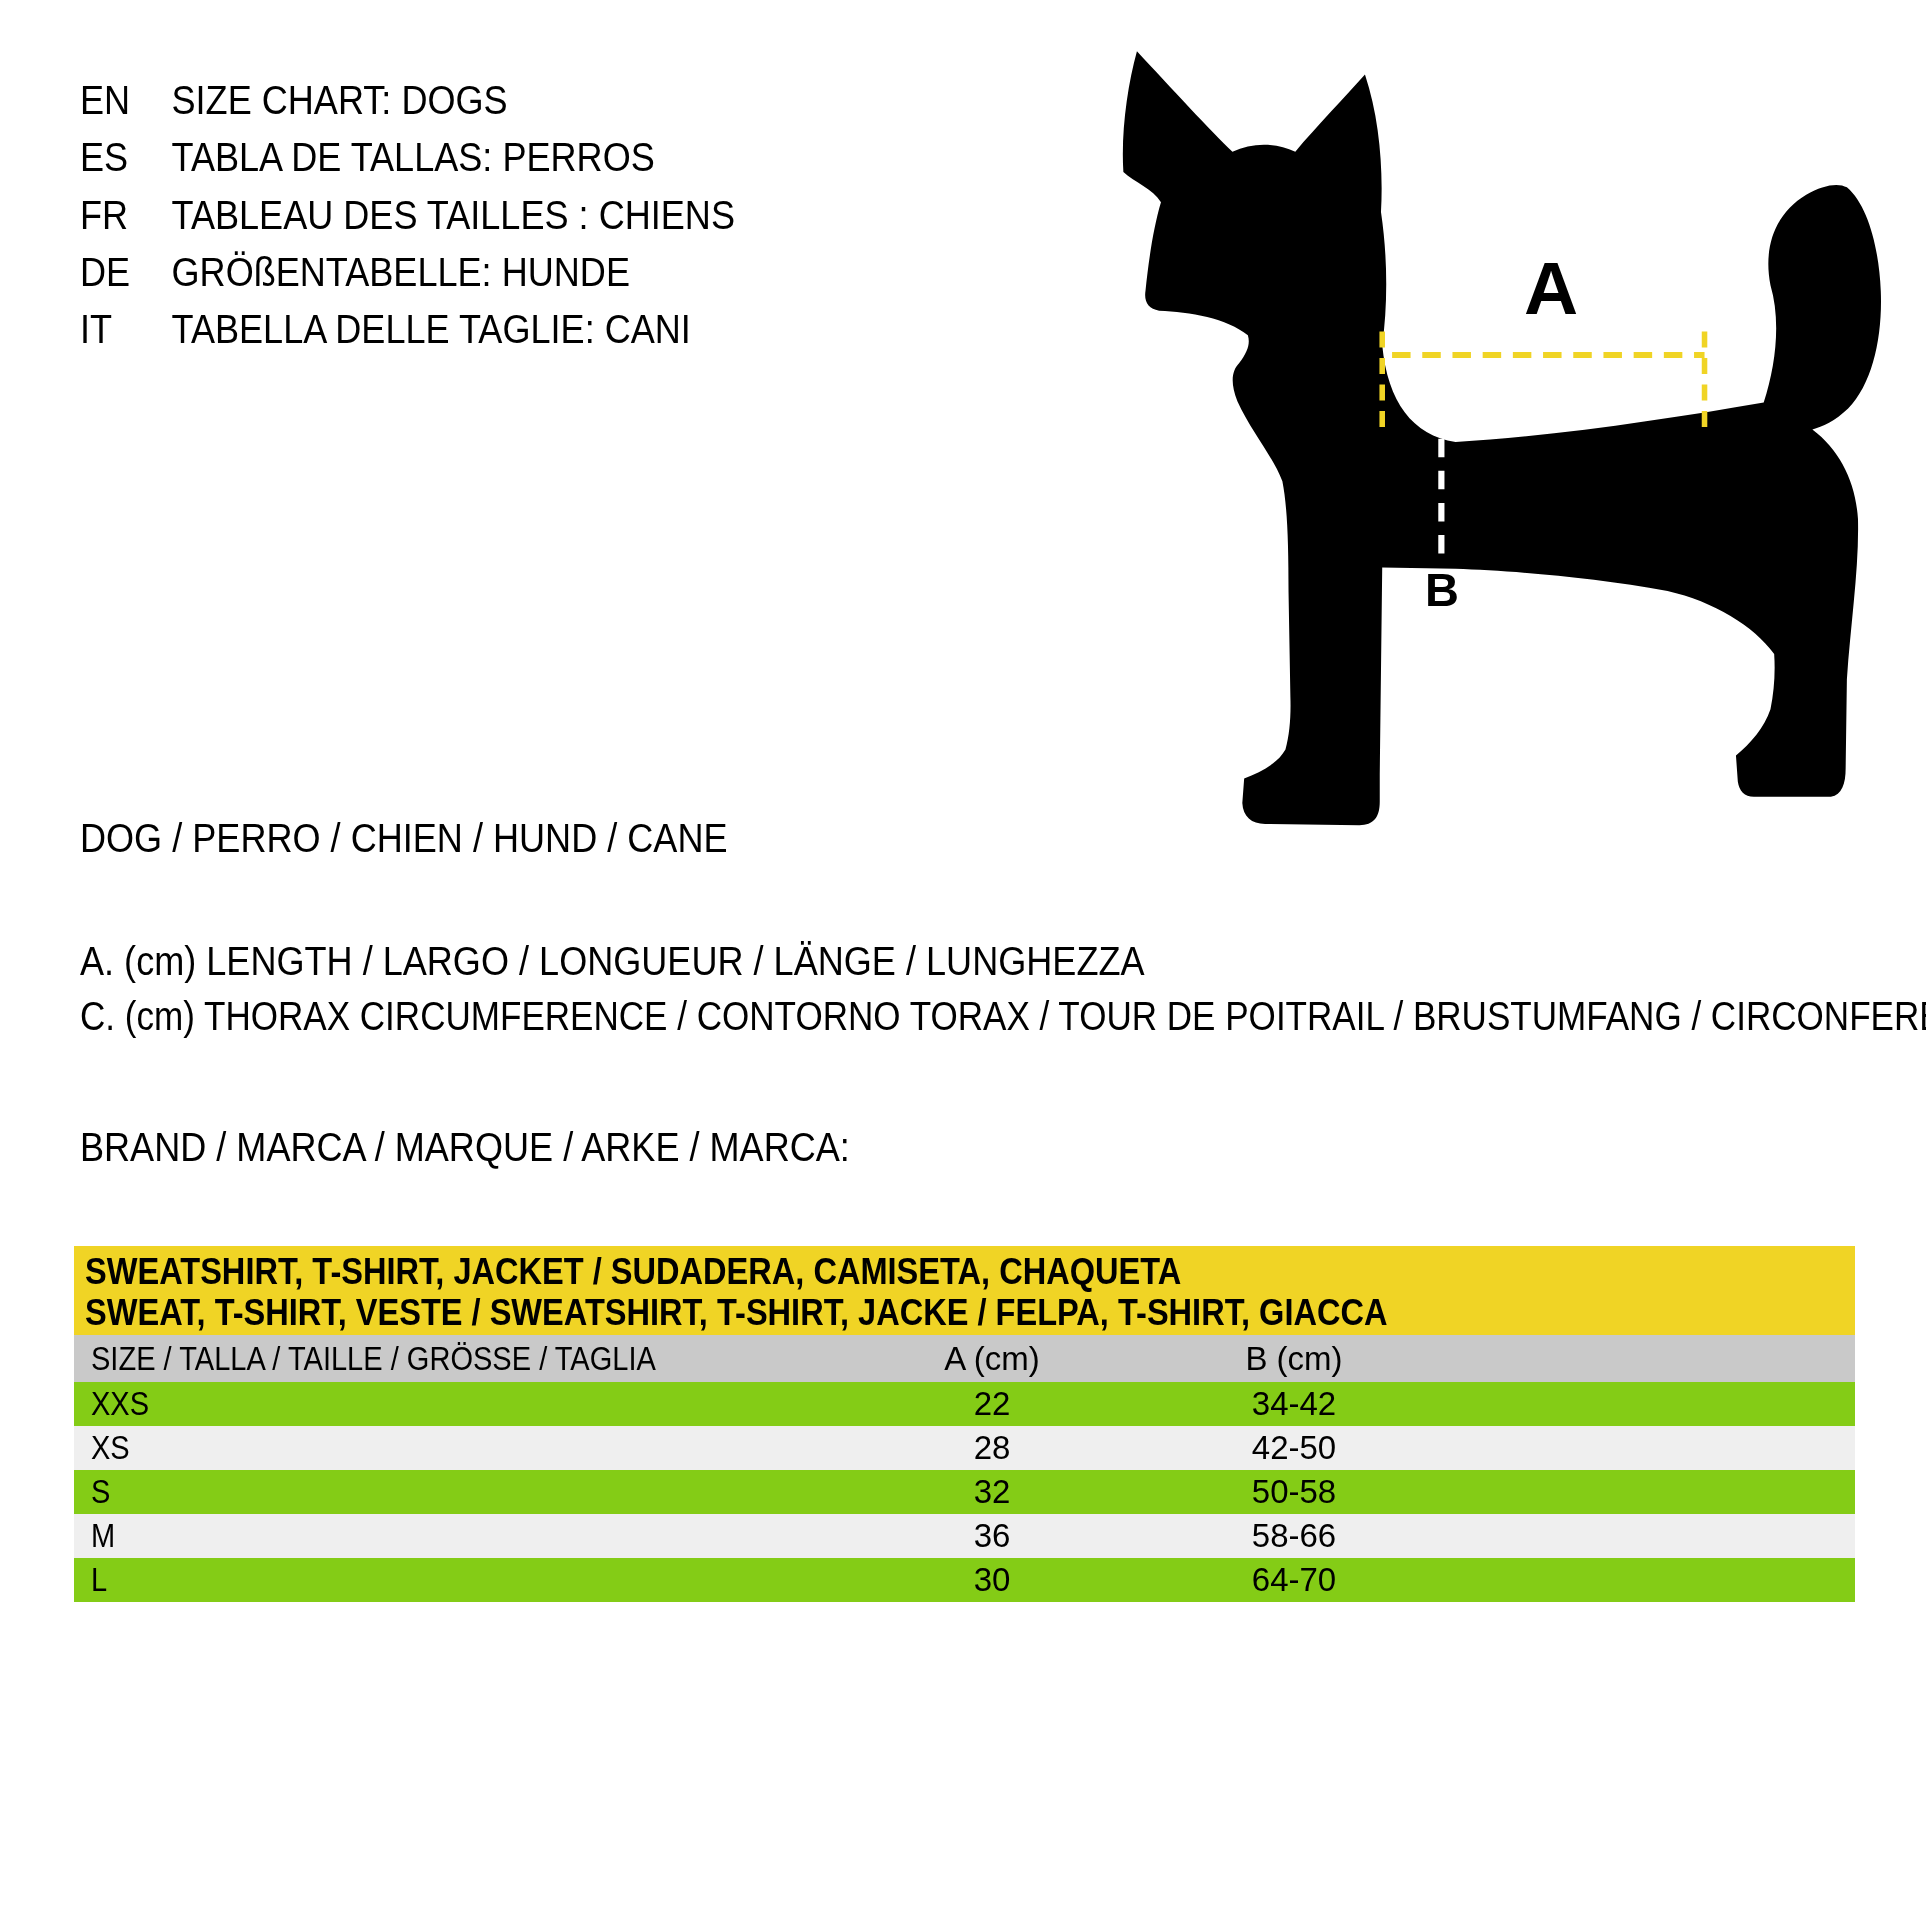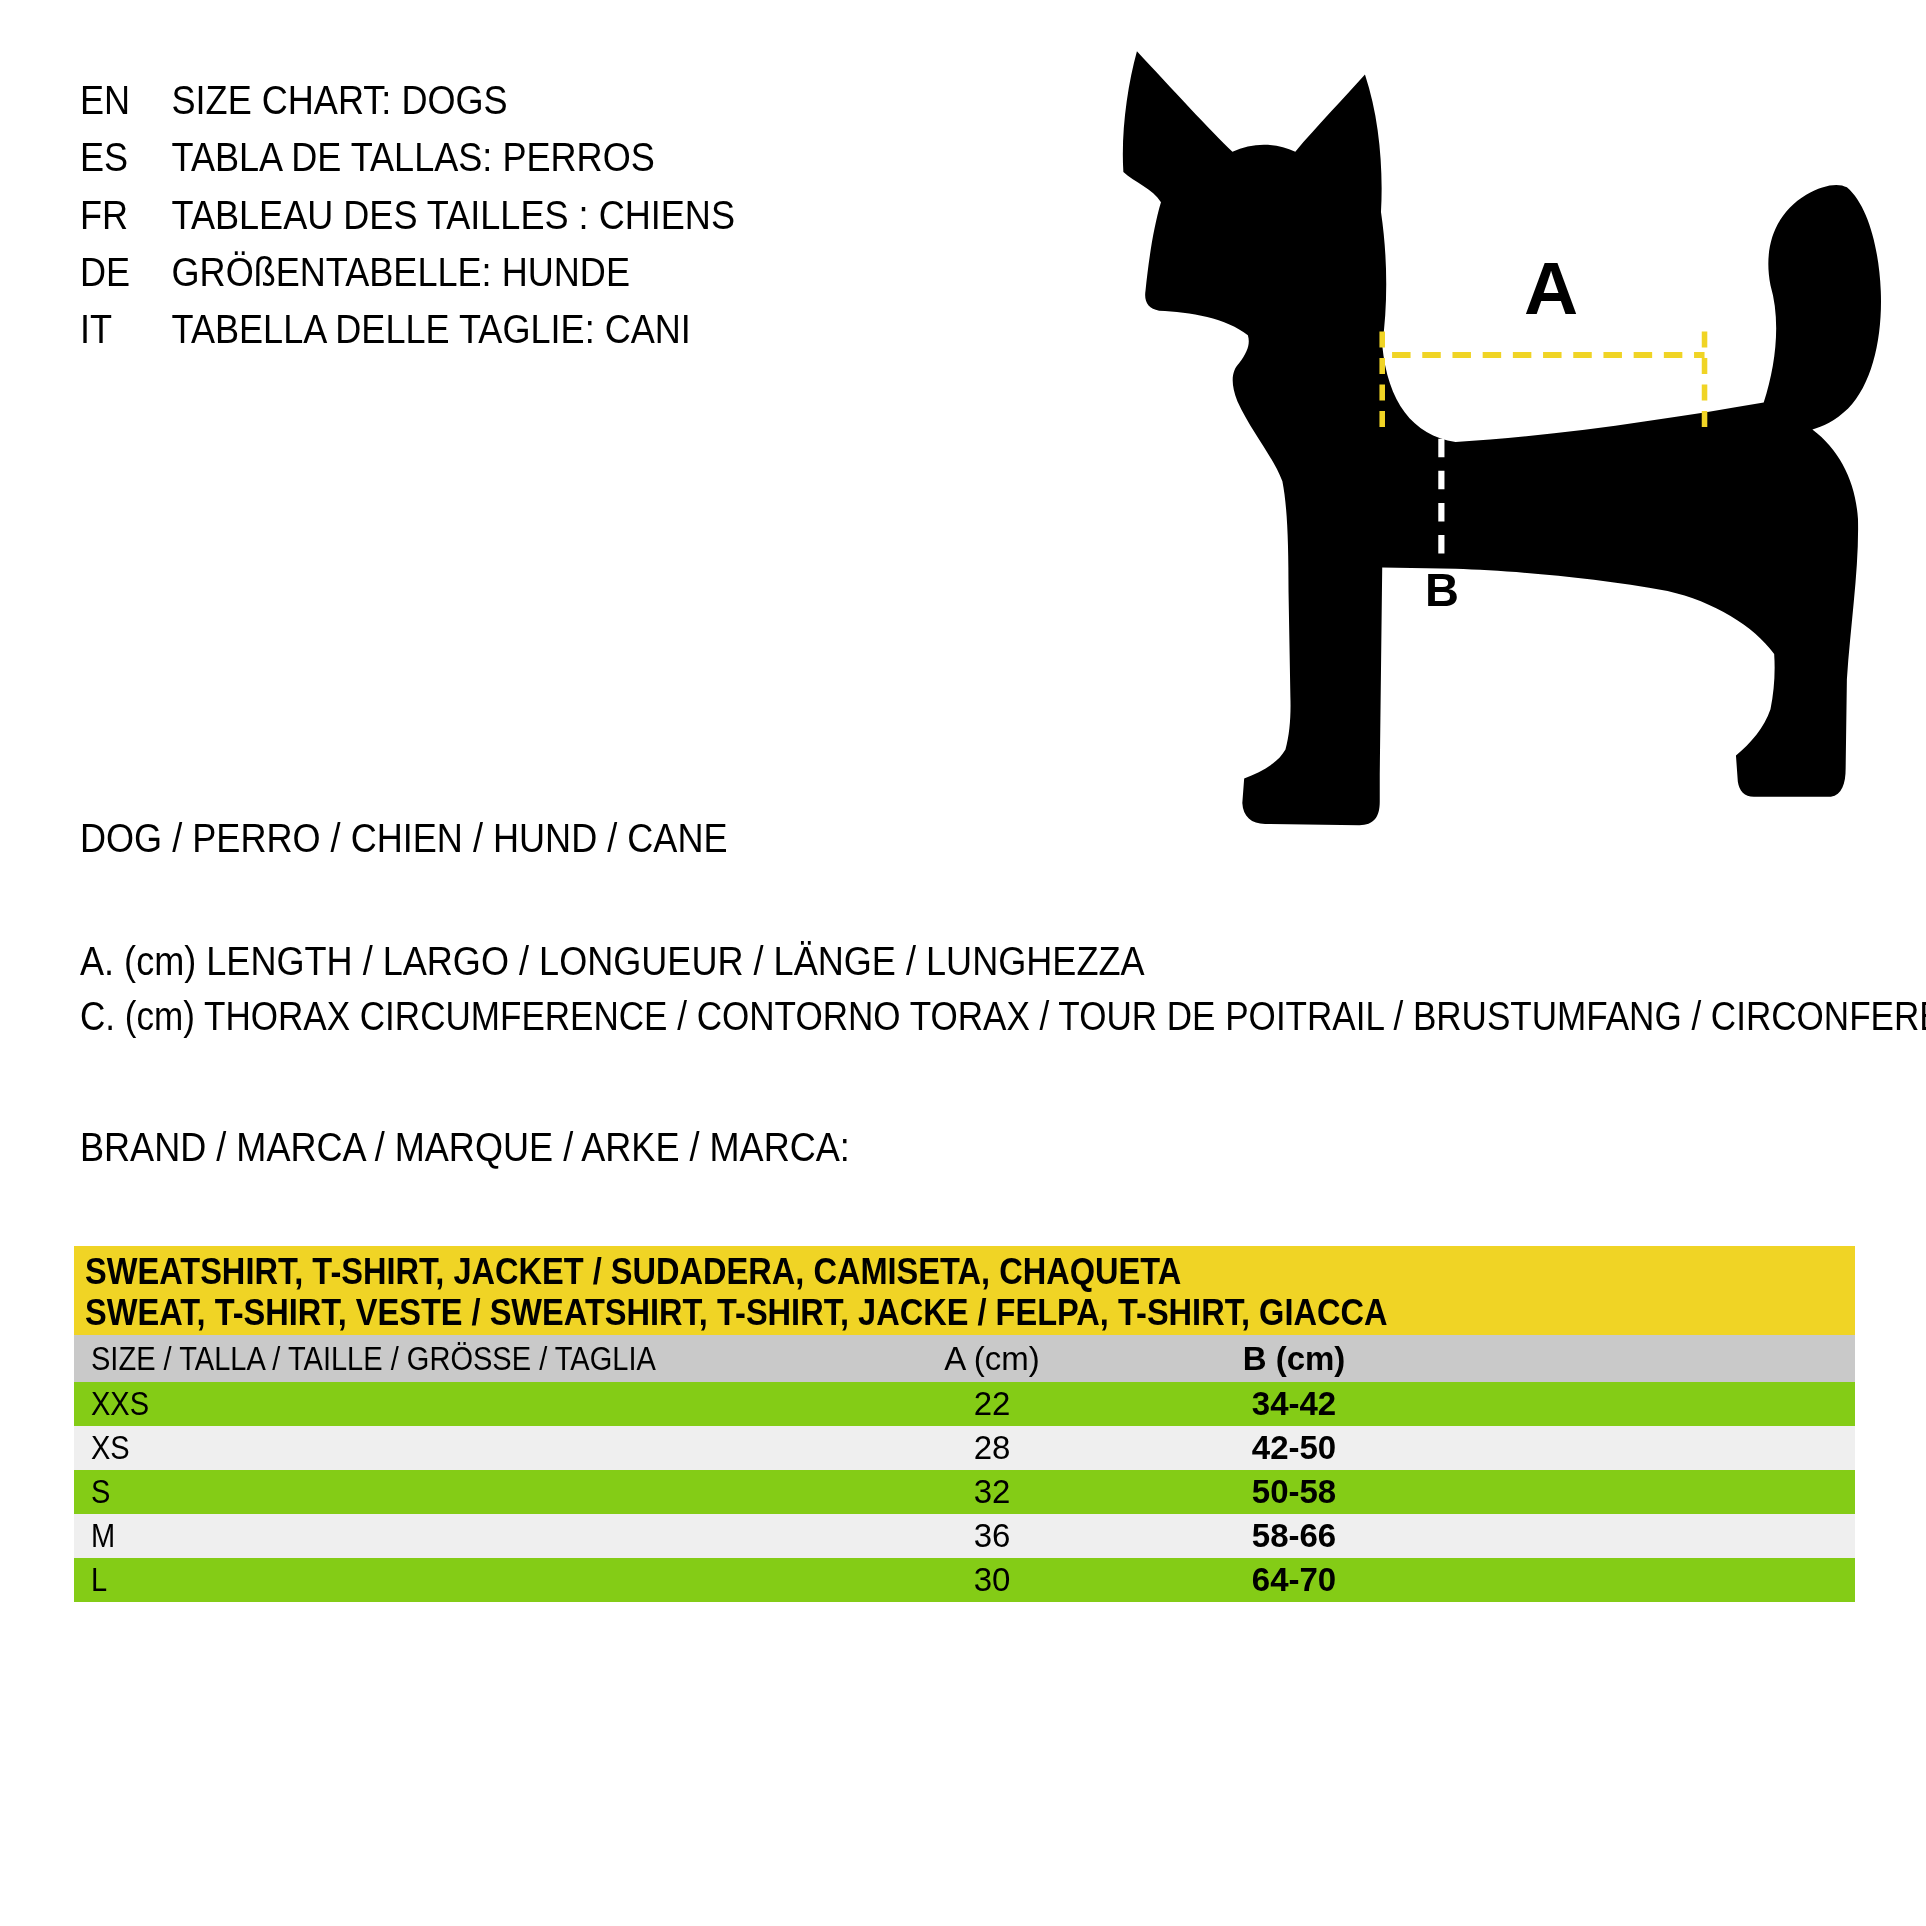--- a/index.html
+++ b/index.html
@@ -71,21 +71,21 @@
   .trow{
     height:44px;
     position:relative;
     font-size:33px;
     line-height:44px;
     background:#84cc16;
   }
   .trow.alt{background:var(--row_alt_gray,#EFEFEF);}
   .cell-size{position:absolute;left:17px;white-space:nowrap;}
   .cell-a{position:absolute;left:918px;transform:translateX(-50%);white-space:nowrap;}
-  .cell-b{position:absolute;left:1220px;transform:translateX(-50%);white-space:nowrap;font-weight:bold;}
+  .cell-b{position:absolute;left:1220px;transform:translateX(-50%);white-space:nowrap;}
 </style>
 </head>
 <body>
 
 <div class="canvas">
 
   <div>
     <div class="line lang-line" style="top:72px">
       <span class="cond"><span class="code">EN</span><span>SIZE CHART: DOGS</span></span>
     </div>

